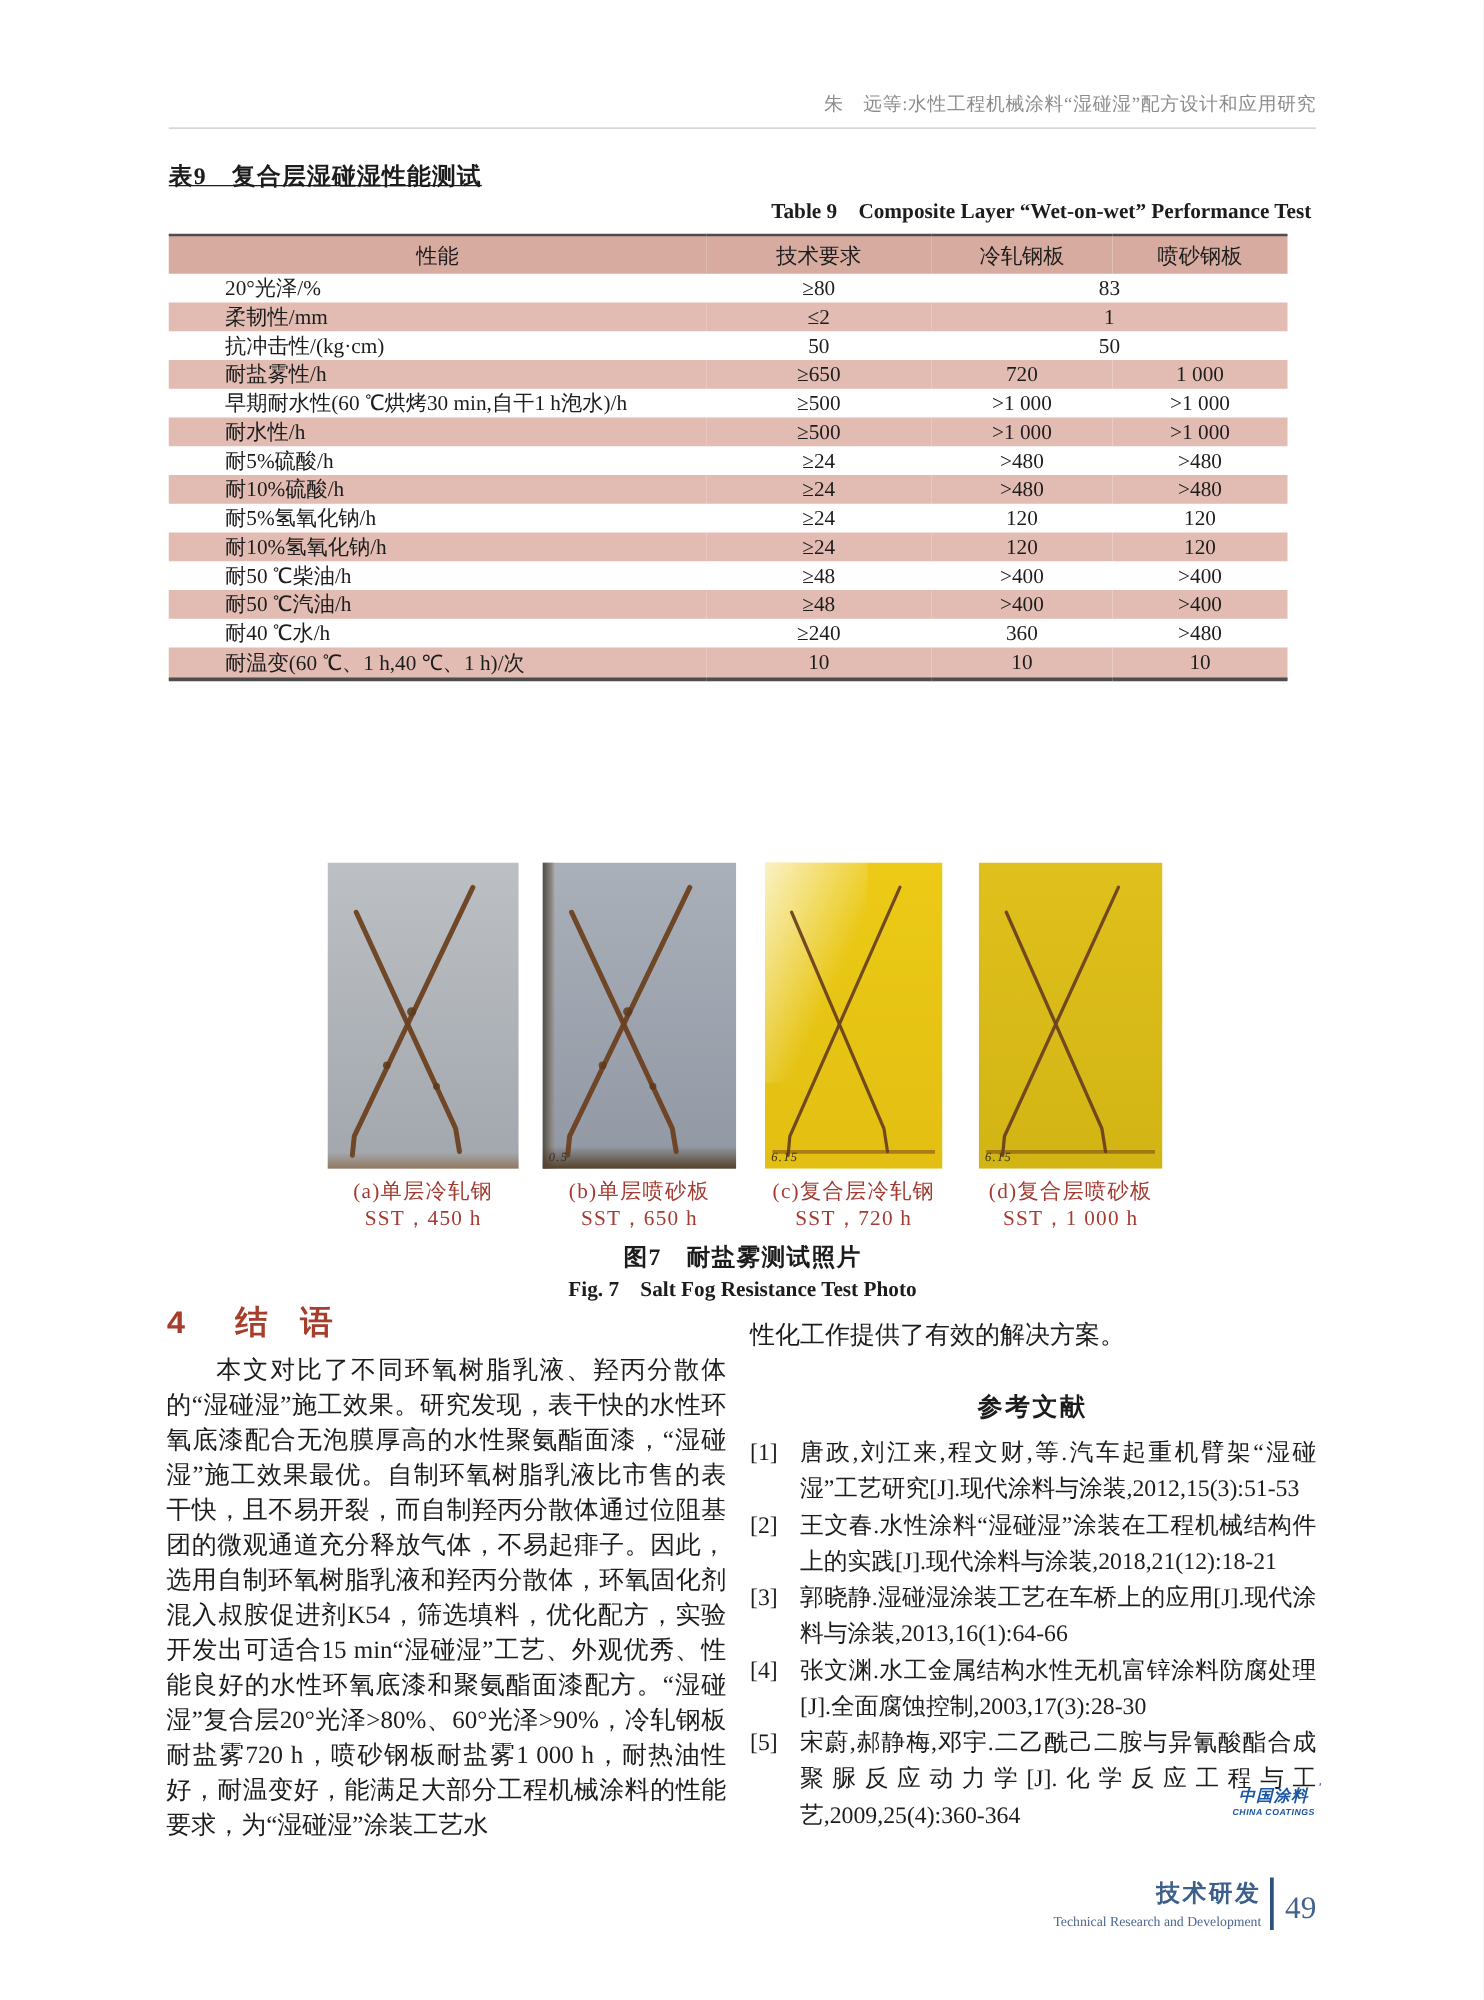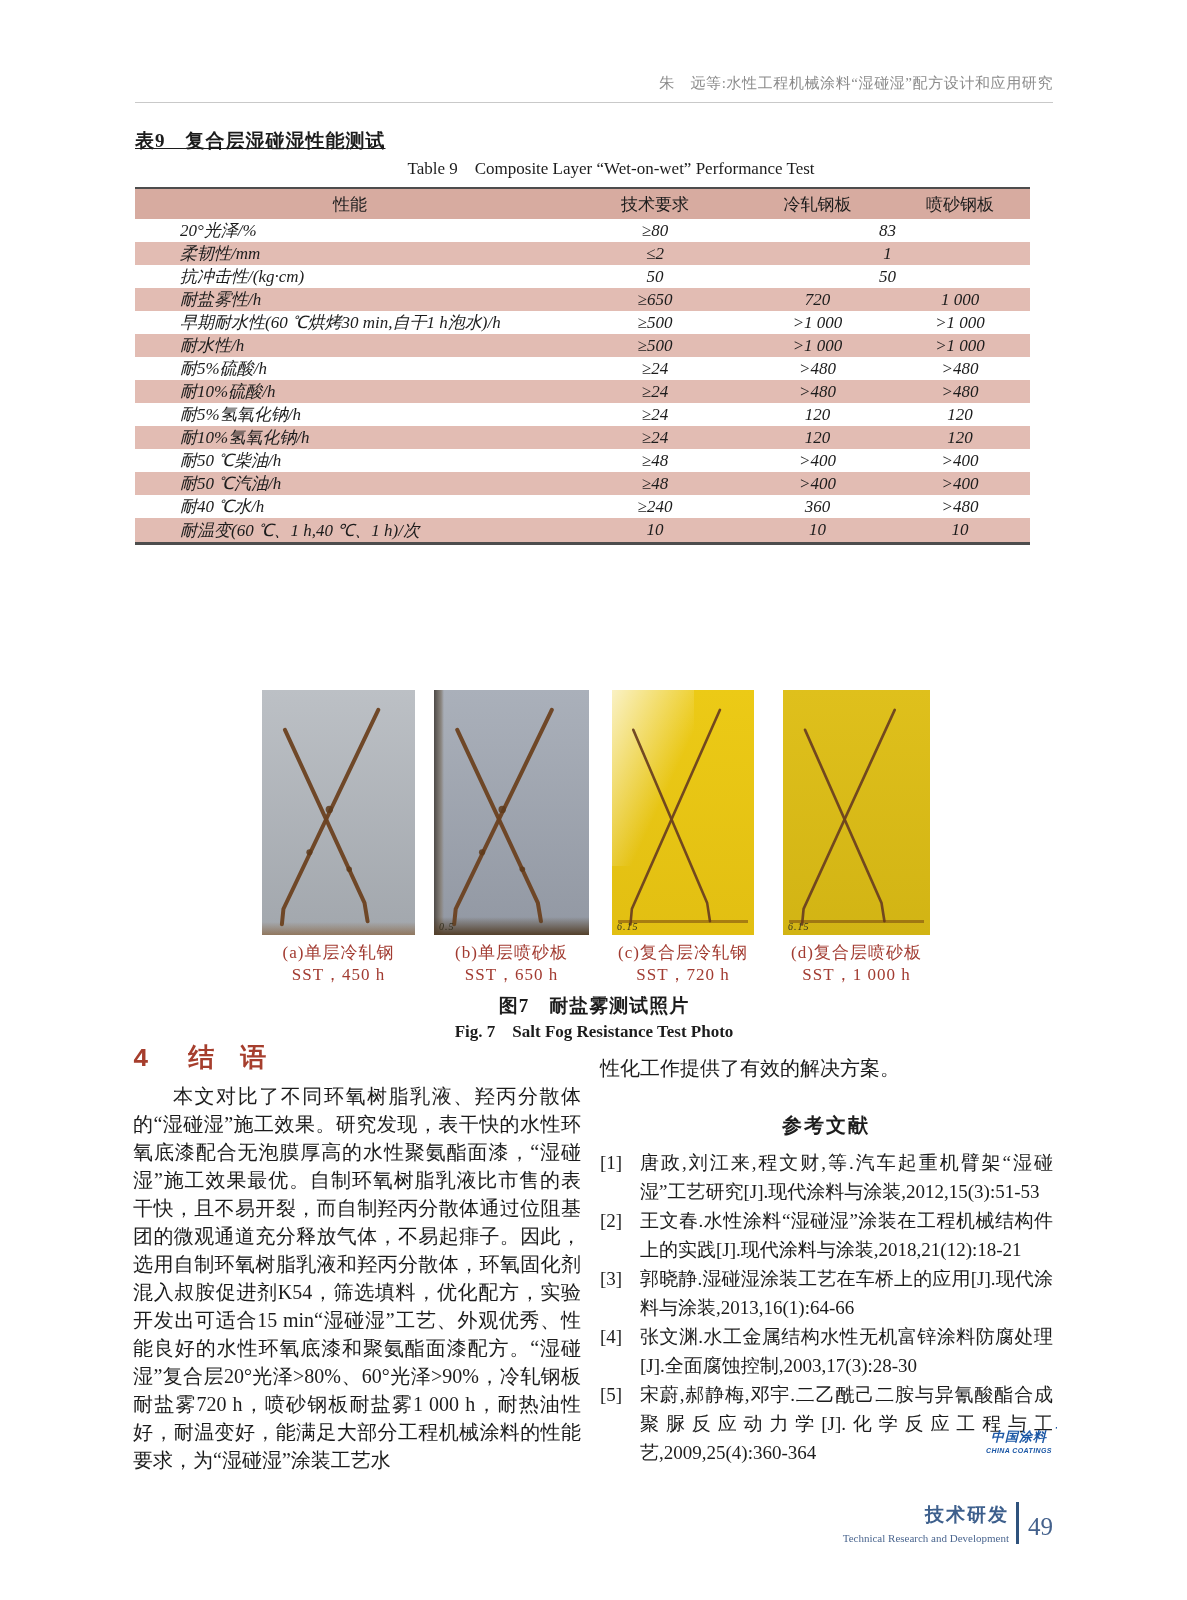--- a/index.html
+++ b/index.html
@@ -5,27 +5,27 @@
   html,body{margin:0;padding:0;background:#f2f2f2;}
   .page{position:relative;width:1187px;height:1600px;background:#ffffff;overflow:hidden;
         font-family:"Liberation Serif",serif;color:#1c1c1c;margin:0 auto;box-shadow:0 0 4px #ddd;}
 
   
   .running-title{position:absolute;top:74px;right:134px;font-size:15px;color:#8c8c8c;letter-spacing:.6px;}
   .head-rule{position:absolute;top:102px;left:135px;width:918px;height:1px;background:#c9c9c9;}
 
   
   .tbl-title-cn{position:absolute;top:128px;left:135px;width:918px;text-align:left;font-size:19px;font-weight:bold;letter-spacing:1px;text-decoration:underline;}
-  .tbl-title-en{position:absolute;top:157px;left:152px;width:918px;text-align:center;font-size:17px;font-weight:normal;}
+  .tbl-title-en{position:absolute;top:157px;left:131px;width:918px;text-align:right;font-size:17px;font-weight:bold;}
 
   
   .perf-table{position:absolute;top:187px;left:135px;width:895px;border-collapse:collapse;table-layout:fixed;
               font-size:17px;border-top:2px solid #4d4d4d;border-bottom:3px solid #4d4d4d;}
   .perf-table thead th{background:var(--table_header,#d7aba0);font-weight:normal;height:30px;text-align:center;padding:0;}
-  .perf-table tbody td{height:16px;text-align:center;padding:0;white-space:nowrap;font-style:italic;}
+  .perf-table tbody td{height:16px;text-align:center;padding:0;white-space:nowrap;}
   .perf-table td.c-prop,.perf-table th.c-prop{text-align:left;padding-left:45px;}
   .perf-table thead th.c-prop{text-align:center;padding-left:0;}
   .perf-table tbody tr:nth-child(even){background:var(--table_stripe,#e2bcb3);}
 
   
   .photo-strip{position:absolute;top:690px;left:0;width:1187px;height:320px;}
   .photo{position:absolute;top:0;height:245px;margin:0;overflow:hidden;}
   .panel{position:absolute;inset:0;}
   .xmark{position:absolute;inset:0;width:100%;height:100%;}
   .xmark path{fill:none;stroke:#6b4120;stroke-width:2.6;stroke-linecap:round;opacity:.95;}

